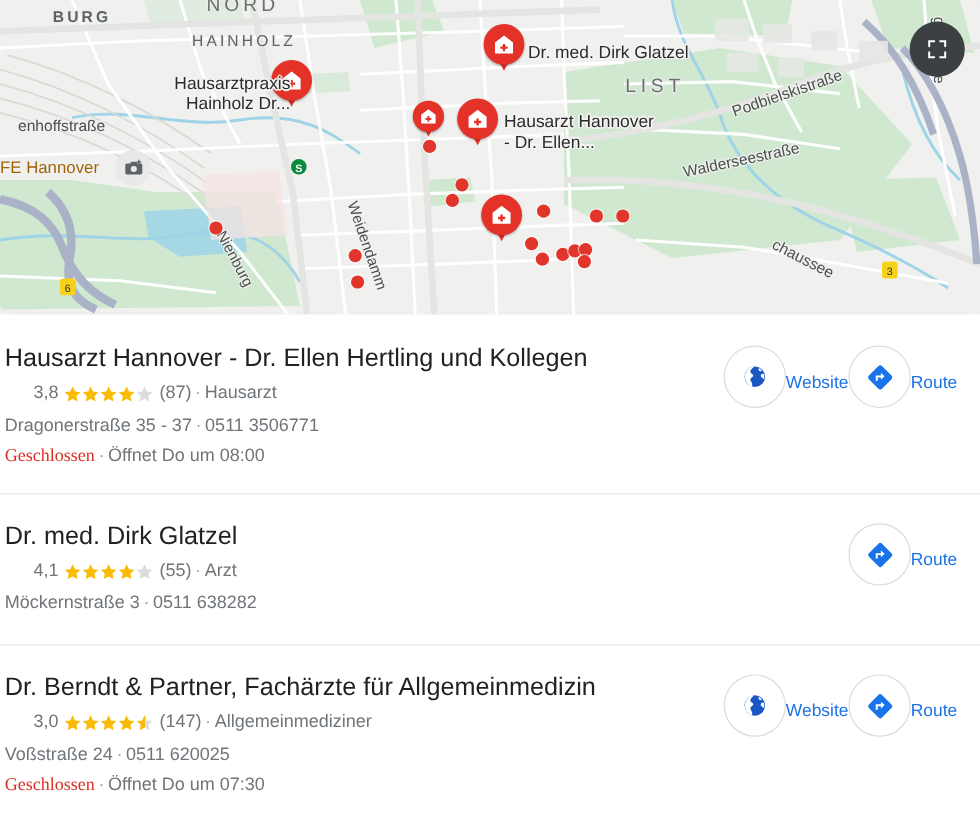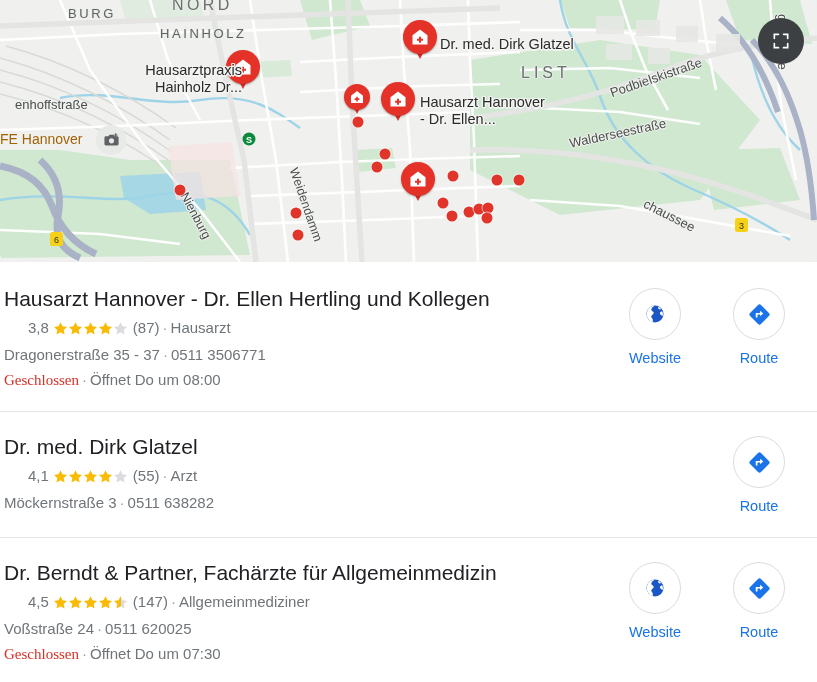--- a/index.html
+++ b/index.html
@@ -177,21 +177,21 @@
     flex: 0 0 auto;
     display: flex;
     align-items: flex-start;
     gap: 0px;
     padding-right: 6px;
     padding-top: 2px;
   }
   .action {
     width: 104px;
     display: flex;
-    flex-direction: column;
+    flex-direction: row;
     align-items: center;
     text-decoration: none;
     cursor: pointer;
   }
   .action-circle {
     width: 52px; height: 52px;
     border-radius: 50%;
     border: 1px solid #dadce0;
     display: flex; align-items: center; justify-content: center;
     background: #fff;
@@ -300,21 +300,21 @@
 
       <path d="M168 146 L232 142 L240 196 L176 200 Z" fill="#f6e3e3" opacity="0.75"></path>
 
       <circle cx="249" cy="139" r="6.5" fill="#0b8a3d"></circle>
       <text x="249" y="143" font-size="9" fill="#fff" text-anchor="middle" font-family="Liberation Sans, sans-serif" font-weight="bold">S</text>
     </svg>
 
     <div>
       <div class="area-label" style="left:172px;top:-4px;font-size:16px;letter-spacing:3.4px;color:#6a716c;">NORD</div>
       <div class="area-label" style="left:160px;top:26px;">HAINHOLZ</div>
-      <div class="area-label" style="left:68px;top:6px;">BURG</div>
+      <div class="area-label" style="left:44px;top:6px;font-weight:bold;">BURG</div>
       <div class="area-label" style="left:506px;top:64px;font-size:16px;letter-spacing:4px;color:#6a716c;padding-left:15px;">LIST</div>
     </div>
 
     <div>
       <div class="street-label" style="left:0px;top:97px;font-size:13px;margin-left:15px;">enhoffstraße</div>
       <div class="street-label" style="left:0px;top:131px;font-size:14px;color:#a16207;">FE Hannover</div>
       <div class="street-label" style="left:190px;top:190px;transform:rotate(62deg);transform-origin:left top;">Nienburg</div>
       <div class="street-label" style="left:300px;top:166px;transform:rotate(71deg);transform-origin:left top;">Weidendamm</div>
       <div class="street-label" style="left:608px;top:86px;transform:rotate(-19deg);transform-origin:left top;font-size:13px;">Podbielskistraße</div>
       <div class="street-label" style="left:568px;top:136px;transform:rotate(-12deg);transform-origin:left top;font-size:13px;">Walderseestraße</div>
@@ -507,21 +507,21 @@
         </span>
         <span class="action-label">Route</span>
       </a>
     </div>
   </div>
 
   <div class="result">
     <div class="info">
       <div class="biz-title">Dr. Berndt &amp; Partner, Fachärzte für Allgemeinmedizin</div>
       <div class="rating-row">
-        <span class="rating-num">4,5</span>
+        <span class="rating-num">3,0</span>
         <span class="stars">
           <svg width="15" height="15" viewBox="0 0 24 24">
               <path d="M12 1.8 L15.2 8.5 L22.5 9.4 L17.1 14.4 L18.5 21.7 L12 18.1 L5.5 21.7 L6.9 14.4 L1.5 9.4 L8.8 8.5 Z" fill="#fabb05"></path>
             </svg>
           <svg width="15" height="15" viewBox="0 0 24 24">
               <path d="M12 1.8 L15.2 8.5 L22.5 9.4 L17.1 14.4 L18.5 21.7 L12 18.1 L5.5 21.7 L6.9 14.4 L1.5 9.4 L8.8 8.5 Z" fill="#fabb05"></path>
             </svg>
           <svg width="15" height="15" viewBox="0 0 24 24">
               <path d="M12 1.8 L15.2 8.5 L22.5 9.4 L17.1 14.4 L18.5 21.7 L12 18.1 L5.5 21.7 L6.9 14.4 L1.5 9.4 L8.8 8.5 Z" fill="#fabb05"></path>
             </svg>

